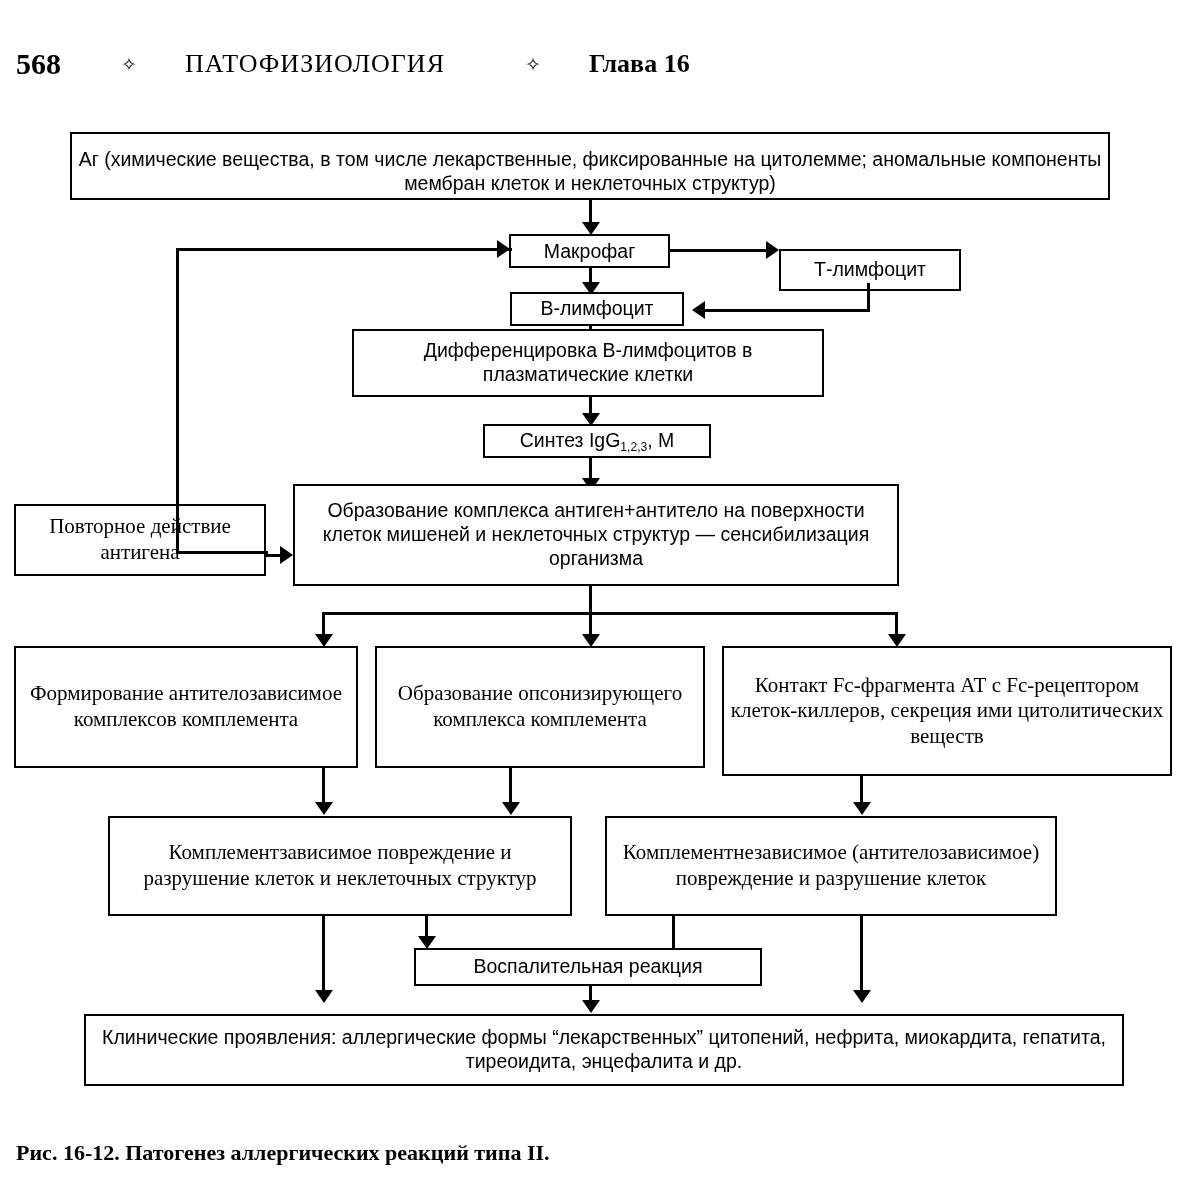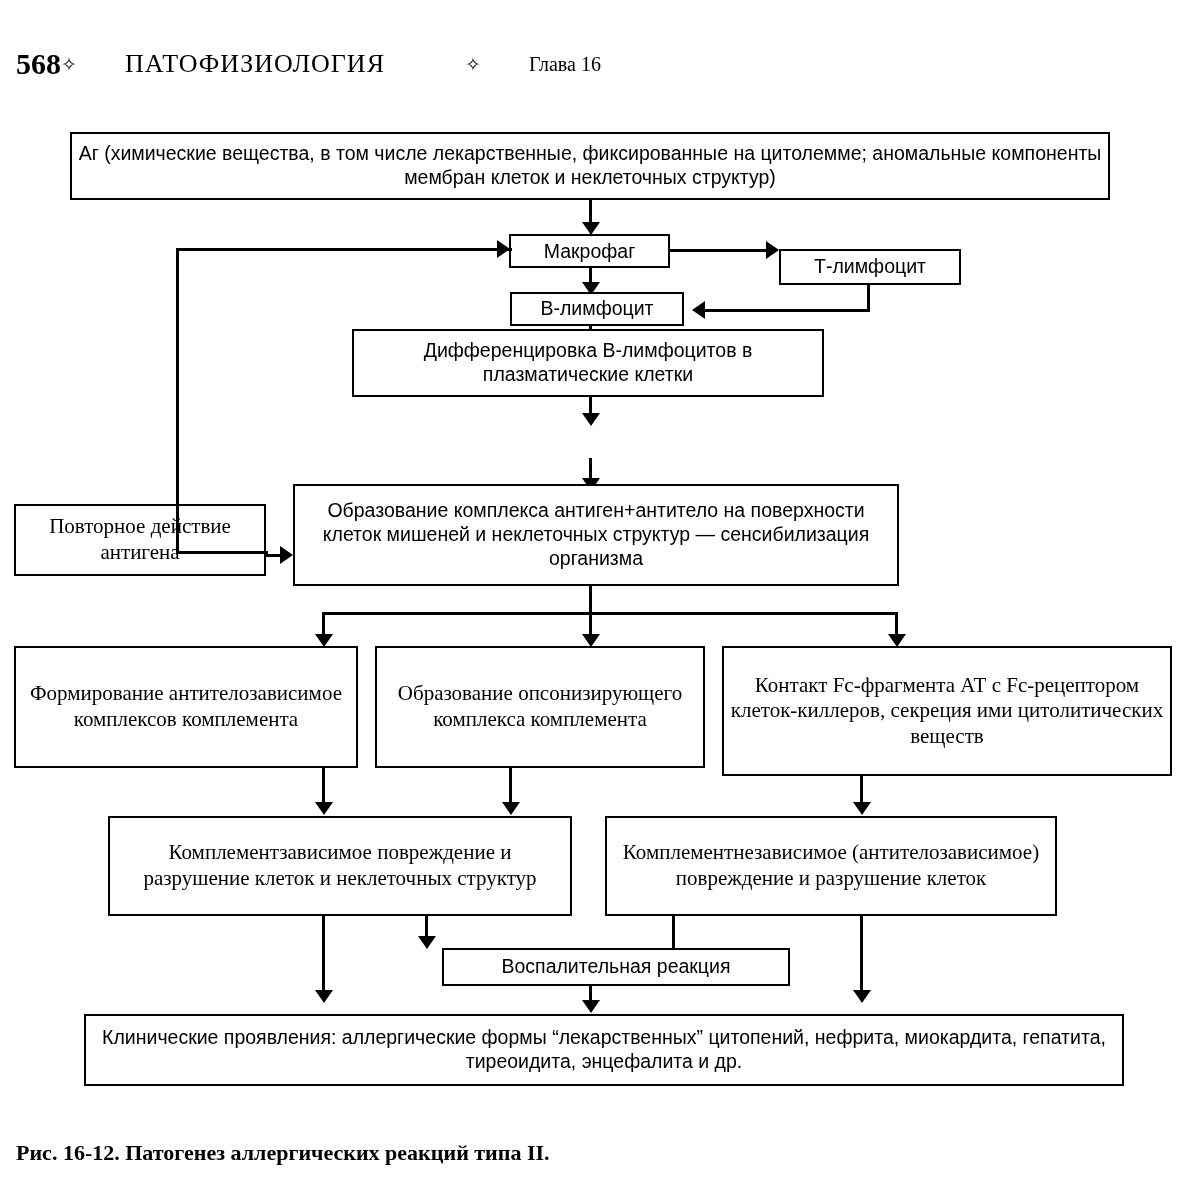--- a/index.html
+++ b/index.html
@@ -27,33 +27,35 @@
     width: 1150px;
     height: 40px;
     display: flex;
     align-items: center;
     font-family: "Liberation Serif", serif;
   }
   .page-number {
     font-size: 30px;
     font-weight: bold;
     letter-spacing: 0px;
+    margin-right: 60px;
   }
   .diamond {
     font-size: 19px;
     line-height: 1;
     margin-right: 48px;
   }
   .header-title {
     font-size: 26px;
     letter-spacing: 1px;
     margin-right: 80px;
   }
   .header-chapter {
-    font-size: 20px;
+    font-size: 26px;
+    font-weight: bold;
   }
 
   
   .box {
     position: absolute;
     border: 2px solid #000000;
     background: #ffffff;
     box-sizing: border-box;
     display: flex;
     align-items: center;
@@ -120,35 +122,35 @@
 <div id="page">
 
   <div class="page-header">
     <span class="page-number">568</span>
     <span class="diamond">✧</span>
     <span class="header-title">ПАТОФИЗИОЛОГИЯ</span>
     <span class="diamond">✧</span>
     <span class="header-chapter">Глава 16</span>
   </div>
 
-  <div class="box" style="left:70px; top:132px; width:1040px; height:68px;">
+  <div class="box" style="left:70px; top:132px; width:1040px; height:68px;align-items:flex-end;">
     <div class="inner">Аг (химические вещества, в том числе лекарственные, фиксированные на цитолемме; аномальные компоненты мембран клеток и неклеточных структур)</div>
   </div>
 
   <div class="line vline" style="left:589px; top:200px; height:24px;"></div>
   <div class="arrow-down" style="left:582px; top:222px;"></div>
 
   <div class="box" style="left:509px; top:234px; width:161px; height:34px;align-items:flex-end;">
     <div class="inner">Макрофаг</div>
   </div>
 
   <div class="line hline" style="left:670px; top:249px; width:98px;"></div>
   <div class="arrow-right" style="left:766px; top:241px;"></div>
 
-  <div class="box" style="left:779px; top:249px; width:182px; height:36px;">
+  <div class="box" style="left:779px; top:249px; width:182px; height:42px;">
     <div class="inner">Т-лимфоцит</div>
   </div>
 
   <div class="line vline" style="left:589px; top:268px; height:16px;"></div>
   <div class="arrow-down" style="left:582px; top:282px;"></div>
 
   <div class="line vline" style="left:867px; top:283px; height:28px;"></div>
   <div class="line hline" style="left:703px; top:309px; width:167px;"></div>
   <div class="arrow-left" style="left:692px; top:301px;"></div>
 
@@ -158,20 +160,25 @@
 
   <div class="line vline" style="left:589px; top:326px; height:5px;"></div>
 
   <div class="box" style="left:352px; top:329px; width:472px; height:68px;">
     <div class="inner">Дифференцировка В-лимфоцитов в плазматические клетки</div>
   </div>
 
   <div class="line vline" style="left:589px; top:397px; height:18px;"></div>
   <div class="arrow-down" style="left:582px; top:413px;"></div>
 
+  <div class="box" style="left:483px; top:424px; width:228px; height:34px;">
+    <div class="inner">
+      <span>Синтез IgG</span><sub>1,2,3</sub><span>, M</span>
+    </div>
+  </div>
 
   <div class="line vline" style="left:589px; top:458px; height:25px;"></div>
   <div class="arrow-down" style="left:582px; top:478px;"></div>
 
   <div class="box serif" style="left:14px; top:504px; width:252px; height:72px;">
     <div class="inner">Повторное действие антигена</div>
   </div>
 
   <div class="line hline" style="left:266px; top:554px; width:18px;"></div>
   <div class="arrow-right" style="left:280px; top:546px;"></div>
@@ -224,21 +231,21 @@
 
   <div class="box serif" style="left:605px; top:816px; width:452px; height:100px;">
     <div class="inner">Комплементнезависимое (антителозависимое) повреждение и разрушение клеток</div>
   </div>
 
   <div class="line vline" style="left:425px; top:916px; height:24px;"></div>
   <div class="arrow-down" style="left:418px; top:936px;"></div>
 
   <div class="line vline" style="left:672px; top:916px; height:42px;"></div>
 
-  <div class="box" style="left:414px; top:948px; width:348px; height:38px;margin-left:28px;">
+  <div class="box" style="left:414px; top:948px; width:348px; height:38px;">
     <div class="inner">Воспалительная реакция</div>
   </div>
 
   <div class="line vline" style="left:322px; top:916px; height:78px;"></div>
   <div class="arrow-down" style="left:315px; top:990px;"></div>
 
   <div class="line vline" style="left:589px; top:986px; height:18px;"></div>
   <div class="arrow-down" style="left:582px; top:1000px;"></div>
 
   <div class="line vline" style="left:860px; top:916px; height:78px;"></div>

